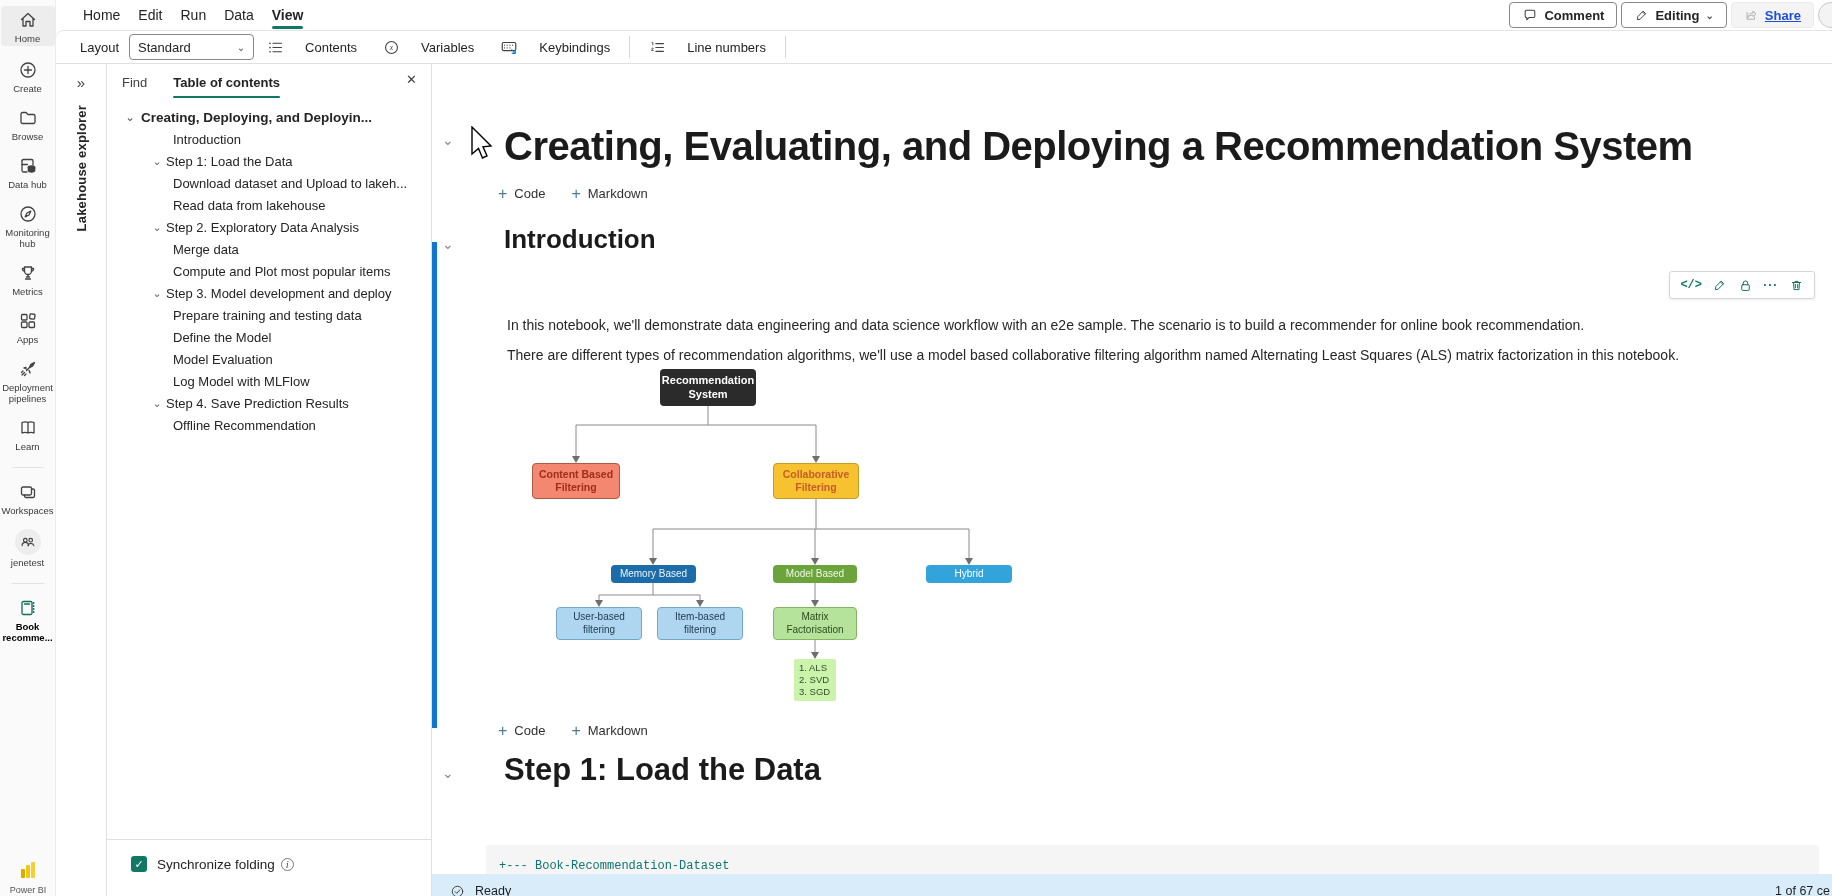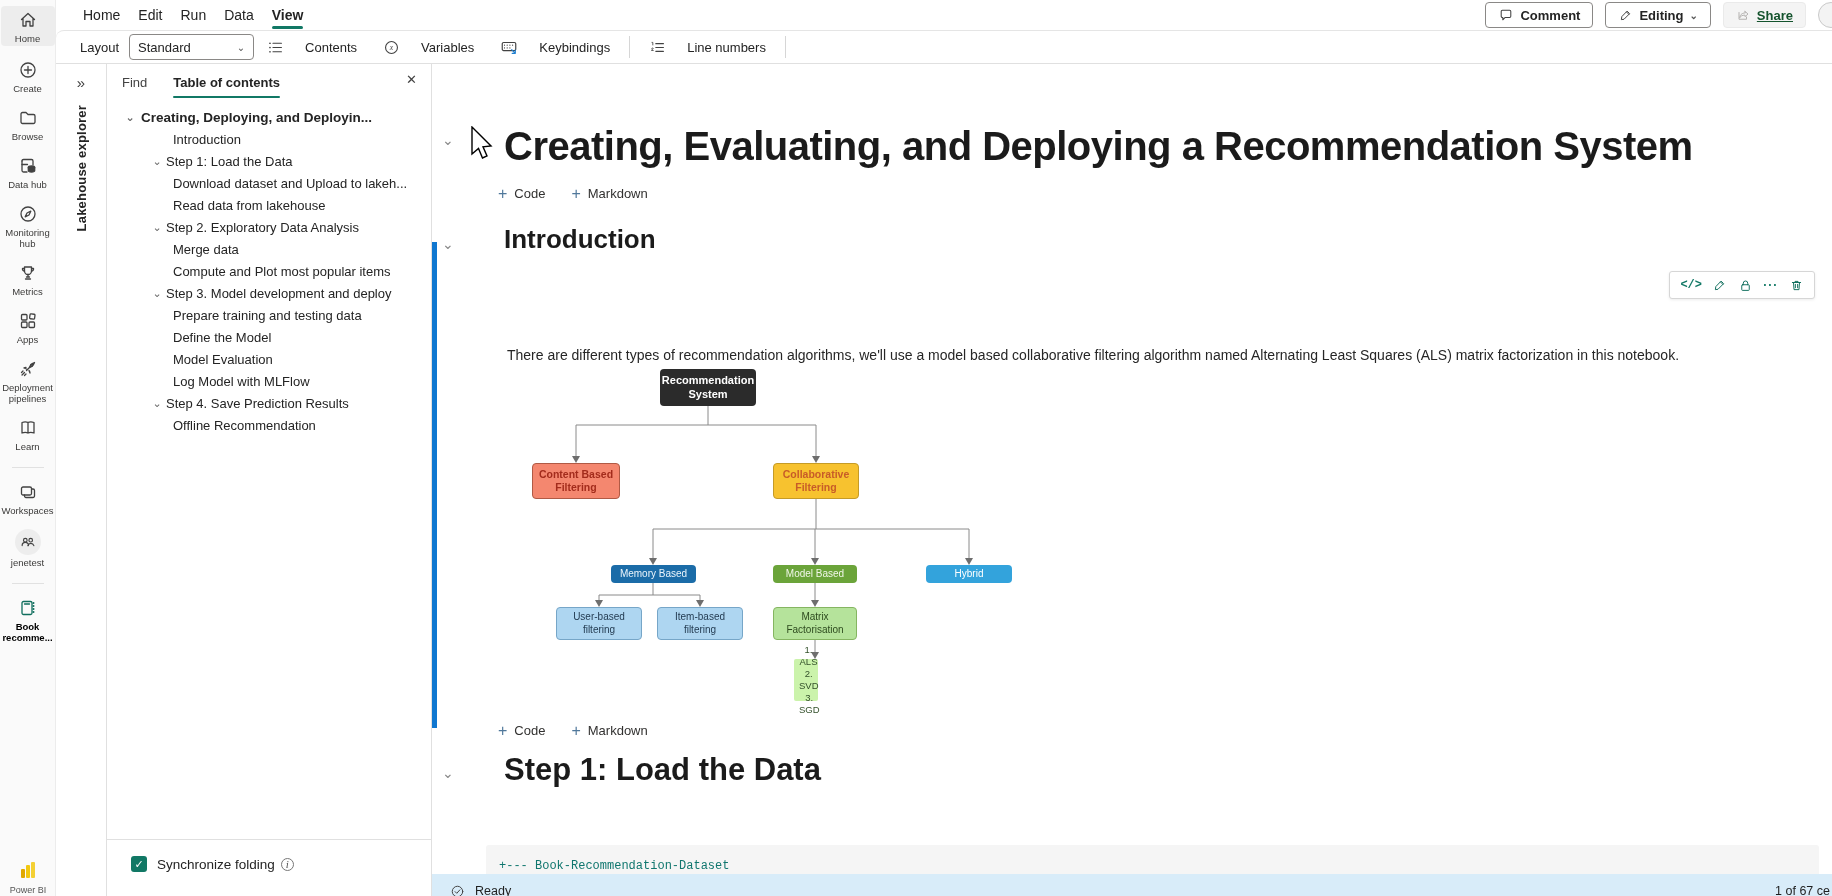--- a/index.html
+++ b/index.html
@@ -22,24 +22,24 @@
   svg.ic.teal { stroke:#0f6e5d; }
 
   
   .right-col { flex:1; display:flex; flex-direction:column; min-width:0; }
 
   
   .menubar { height:30px; flex:0 0 30px; display:flex; align-items:center; padding-left:18px; background:#fff; position:relative; }
   .menu-item { position:relative; font-size:14px; color:#242424; padding:0 9px; height:30px; display:flex; align-items:center; cursor:pointer; }
   .menu-item.active { font-weight:bold; }
   .menu-item.active::after { content:""; position:absolute; left:9px; right:9px; bottom:1px; height:3px; background:#117865; border-radius:2px; }
-  .menubar-actions { margin-left:auto; display:flex; align-items:center; gap:12px; padding-right:4px; }
+  .menubar-actions { margin-left:auto; display:flex; align-items:center; gap:4px; padding-right:4px; }
   .tbtn { height:26px; display:flex; align-items:center; gap:6px; border:1px solid #8a8886; border-radius:4px; background:#fff; padding:0 12px; font-size:13px; font-weight:bold; color:#242424; cursor:pointer; white-space:nowrap; }
   .tbtn .chev { font-size:10px; color:#555; }
-  .tbtn.disabled { border-color:#eaeaea; background:#f4f4f4; color:#14532d; cursor:default;text-decoration:underline; }
+  .tbtn.disabled { border-color:#eaeaea; background:#f4f4f4; color:#1d4ed8; cursor:default;text-decoration:underline; }
   .tbtn.disabled svg { stroke:#b3b1af; }
   .avatar-partial { width:26px; height:26px; border-radius:50%; background:#f3f3f3; border:1px solid #c9c9c9; flex:0 0 26px; margin-right:-16px; }
 
   
   .toolbar { height:34px; flex:0 0 34px; display:flex; align-items:center; background:#fff; border-top:1px solid #e5e5e5; border-bottom:1px solid #e0e0e0; padding-left:24px; border-top-left-radius:8px; }
   .tb-label { font-size:13px; color:#242424; margin-right:10px; }
   .tb-dropdown { width:125px; height:26px; border:1px solid #8a8886; border-radius:4px; display:flex; align-items:center; padding:0 8px; font-size:13px; color:#242424; cursor:pointer; background:#fff; }
   .tb-dropdown .chev { margin-left:auto; font-size:10px; color:#555; }
   .tb-btn { display:flex; align-items:center; gap:21px; font-size:13px; color:#242424; padding:0 13px; height:32px; cursor:pointer; white-space:nowrap; }
   .tb-btn:first-of-type { margin-left:14px; }
@@ -98,21 +98,21 @@
   .dg-node { position:absolute; display:flex; align-items:center; justify-content:center; text-align:center; border-radius:4px; line-height:1.25; }
   .dg-rec    { left:128px; top:0;     width:96px; height:37px; background:#2b2b2b; color:#fff; font-size:11px; font-weight:bold; }
   .dg-content{ left:0;     top:94px;  width:88px; height:36px; background:#f4876f; border:1.5px solid #b05a45; color:#a32c1c; font-size:10.5px; font-weight:bold; }
   .dg-collab { left:241px; top:94px;  width:86px; height:36px; background:#f7c22f; border:1.5px solid #c59b27; color:#c85c28; font-size:10.5px; font-weight:bold; }
   .dg-memory { left:79px;  top:196px; width:85px; height:18px; background:#1b6ca8; color:#eaf4fb; font-size:10px; }
   .dg-model  { left:241px; top:196px; width:84px; height:18px; background:#6ba43a; color:#f0f7e8; font-size:10px; }
   .dg-hybrid { left:394px; top:196px; width:86px; height:18px; background:#33a3dc; color:#fff; font-size:10px; }
   .dg-user   { left:24px;  top:238px; width:86px; height:33px; background:#aed6f1; border:1px solid #76a6c8; color:#243c52; font-size:10px; }
   .dg-item   { left:125px; top:238px; width:86px; height:33px; background:#aed6f1; border:1px solid #76a6c8; color:#243c52; font-size:10px; }
   .dg-matrix { left:241px; top:238px; width:84px; height:33px; background:#b5e39b; border:1px solid #85b561; color:#2d4a1e; font-size:10px; }
-  .dg-als    { left:262px; top:290px; width:24px; height:42px; background:#cbf3ab; color:#33502a; font-size:9.5px; flex-direction:column; align-items:flex-start; justify-content:center; padding-left:5px; border-radius:2px; }
+  .dg-als    { left:262px; top:290px; width:42px; height:42px; background:#cbf3ab; color:#33502a; font-size:9.5px; flex-direction:column; align-items:flex-start; justify-content:center; padding-left:5px; border-radius:2px; }
   .dg-lines  { position:absolute; left:0; top:0; }
 
   
   .statusbar { height:22px; flex:0 0 22px; background:#d8ecf9; display:flex; align-items:center; padding:12px 6px 0 18px; font-size:12.5px; color:#1f1f1f; }
   .statusbar .st-right { margin-left:auto; white-space:nowrap; margin-right:-4px; }
   .statusbar .st-ic { margin-right:10px; display:flex; align-items:center; }
 </style>
 </head>
 <body>
 
@@ -426,20 +426,21 @@
                 </svg>
               </span>
             <span class="cti more-glyph">···</span>
             <span class="cti">
                 <svg class="ic teal" width="15" height="15" viewBox="0 0 20 20">
                   <path d="M4.5 6 H15.5 M8 6 V4.5 h4 V6 M6 6 l.7 9.5 h6.6 L14 6 M8.5 8.5 v4.5 M11.5 8.5 v4.5"></path>
                 </svg>
               </span>
           </div>
 
+          <p class="nb-para" style="top:253px;">In this notebook, we'll demonstrate data engineering and data science workflow with an e2e sample. The scenario is to build a recommender for online book recommendation.</p>
           <p class="nb-para" style="top:283px;">There are different types of recommendation algorithms, we'll use a model based collaborative filtering algorithm named Alternating Least Squares (ALS) matrix factorization in this notebook.</p>
 
           <div class="diagram">
             <svg class="dg-lines" width="560" height="335">
               <defs>
                 <marker id="arr" markerWidth="7" markerHeight="7" refX="3.5" refY="5.5" orient="auto" markerUnits="userSpaceOnUse">
                   <path d="M0.5 0 L6.5 0 L3.5 6 Z" fill="#6e6e6e" transform="rotate(-90 3.5 3) rotate(90 3.5 3.5)"></path>
                 </marker>
                 <marker id="arrd" markerWidth="8" markerHeight="8" refX="4" refY="6" orient="auto-start-reverse" markerUnits="userSpaceOnUse">
                   <path d="M0.5 0.5 L7.5 0.5 L4 7 Z" fill="#6e6e6e"></path>

